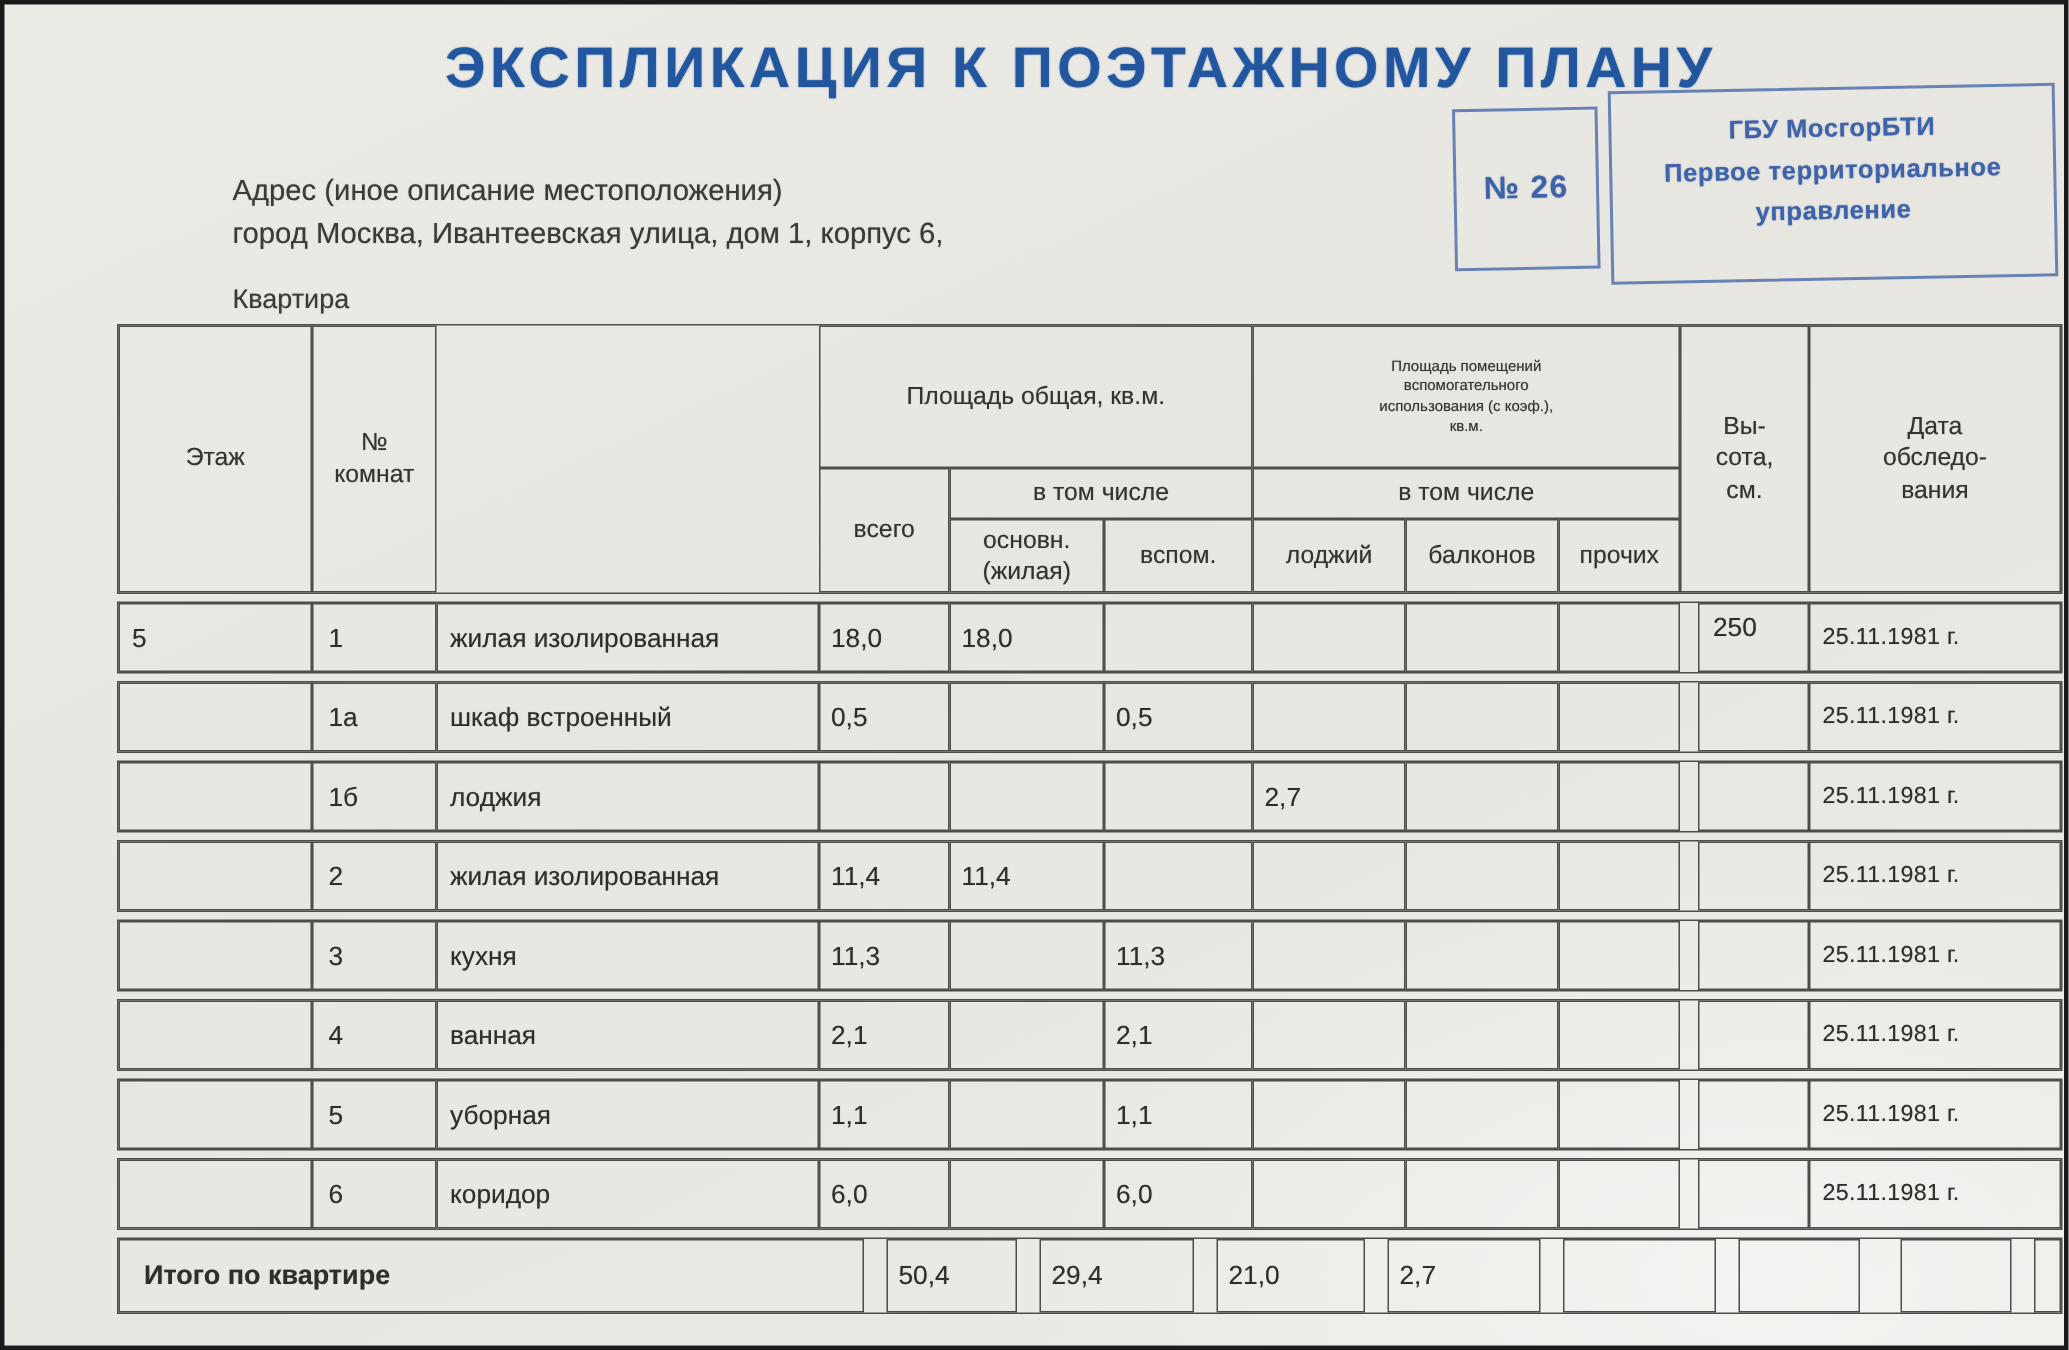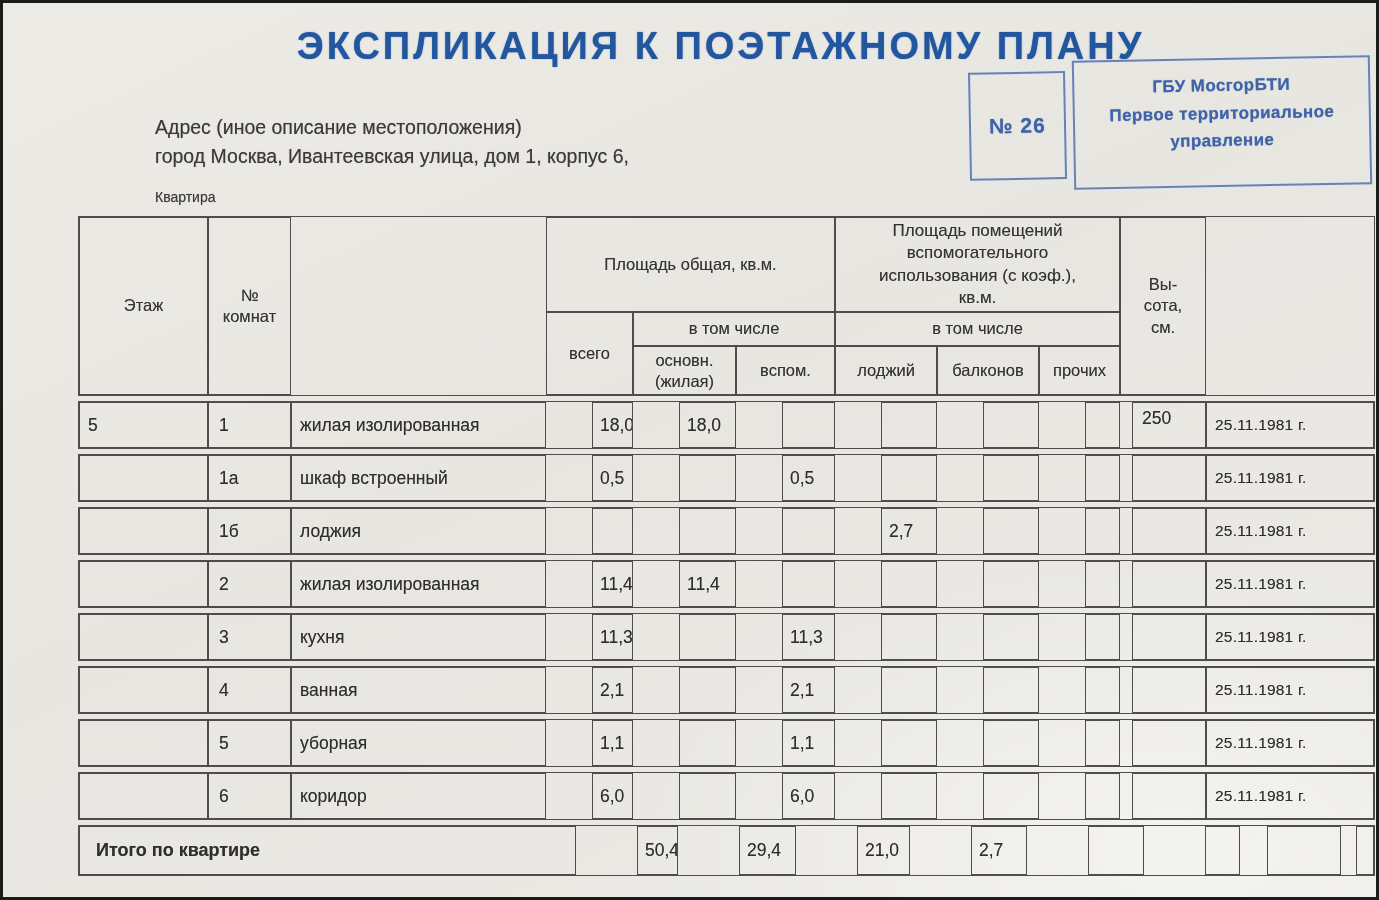--- a/index.html
+++ b/index.html
@@ -18,21 +18,21 @@
     position:absolute; top:22px; left:0; width:100%; padding-left:62px;
     text-align:center; font-size:38px; font-weight:bold; letter-spacing:3px;
     color:#2257a0; text-shadow:0 0 1.2px rgba(34,87,160,.75); z-index:2;
   }
   
   .address {
     position:absolute; left:152px; top:110px; font-size:19.5px; line-height:29px;
     color:#3b3a37; text-shadow:0 0 .7px rgba(45,45,42,.5);
   }
   .apartment {
-    position:absolute; left:152px; top:186px; font-size:14px;
+    position:absolute; left:152px; top:186px; font-size:18px;
     color:#3b3a37; text-shadow:0 0 .7px rgba(45,45,42,.5);
   }
   
   .stamp {
     position:absolute; left:966px; top:56px; width:402px; height:129px;
     display:flex; gap:7px; transform:rotate(-1.1deg); z-index:1;
     color:#3e63a8; text-shadow:0 0 1px rgba(62,99,168,.7);
   }
   .stamp-no {
     width:97px; margin:10px 0 11px 0; border:2.5px solid rgba(60,96,165,.75);
@@ -57,42 +57,42 @@
   }
   .hc {
     border:1px solid var(--line); display:flex; align-items:center; justify-content:center;
     text-align:center; font-size:16.5px; line-height:1.3; color:#343330; padding:2px;
   }
   .pre { white-space:pre-line; }
   .h-floor{grid-column:1;grid-row:1/4}
   .h-no{grid-column:2;grid-row:1/4}
   .h-char{grid-column:3;grid-row:1/4}
   .h-totgrp{grid-column:4/7;grid-row:1}
-  .h-auxgrp{grid-column:7/10;grid-row:1;font-size:17px;line-height:1.32}
+  .h-auxgrp{grid-column:7/10;grid-row:1;font-size:10px;line-height:1.32}
   .h-height{grid-column:10;grid-row:1/4}
   .h-date{grid-column:11;grid-row:1/4}
   .h-vsego{grid-column:4;grid-row:2/4}
   .h-vtc1{grid-column:5/7;grid-row:2}
   .h-vtc2{grid-column:7/10;grid-row:2}
   .h-osn{grid-column:5;grid-row:3;line-height:1.22}
   .h-vsp{grid-column:6;grid-row:3}
   .h-lod{grid-column:7;grid-row:3}
   .h-bal{grid-column:8;grid-row:3}
   .h-pro{grid-column:9;grid-row:3}
   .row {
     display:grid; grid-template-columns:var(--cols); height:48px; margin-top:5px;
     border:1px solid var(--line);
   }
   .row-total { height:51px;gap:15px; }
   .cell {
     border:1px solid var(--line); display:flex; align-items:center;
     padding:0 4px 0 8px; font-size:17.5px; color:#2f2e2b; overflow:hidden;
   }
   .c-no { padding-left:10px; }
-  .c-num { padding-left:7px;margin-left:46px; }
+  .c-num { padding-left:7px; }
   .c-height { padding-left:9px; align-items:flex-start; padding-top:5px;margin-left:12px; }
   .row-total .c-height { align-items:center; padding-top:0; }
   .c-date { font-size:15.5px; letter-spacing:.2px; }
   .c-label { grid-column:1/4; font-weight:bold; padding-left:16px; font-size:18px; }
 </style>
 </head>
 <body>
 
 <div class="page">
 
@@ -120,20 +120,23 @@
       <div class="hc h-no pre">№
 комнат</div>
       <div class="hc h-totgrp">Площадь общая, кв.м.</div>
       <div class="hc h-auxgrp pre">Площадь помещений
 вспомогательного
 использования (с коэф.),
 кв.м.</div>
       <div class="hc h-height pre">Вы-
 сота,
 см.</div>
+      <div class="hc h-date pre">Дата
+обследо-
+вания</div>
       <div class="hc h-vsego">всего</div>
       <div class="hc h-vtc1">в том числе</div>
       <div class="hc h-vtc2">в том числе</div>
       <div class="hc h-osn pre">основн.
 (жилая)</div>
       <div class="hc h-vsp">вспом.</div>
       <div class="hc h-lod">лоджий</div>
       <div class="hc h-bal">балконов</div>
       <div class="hc h-pro">прочих</div>
     </div>

